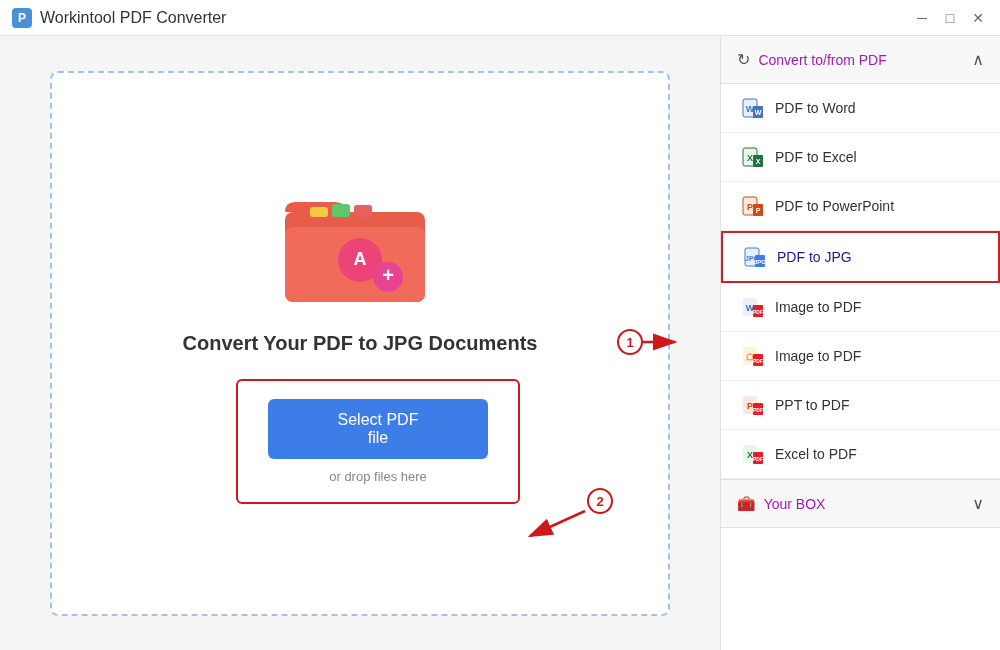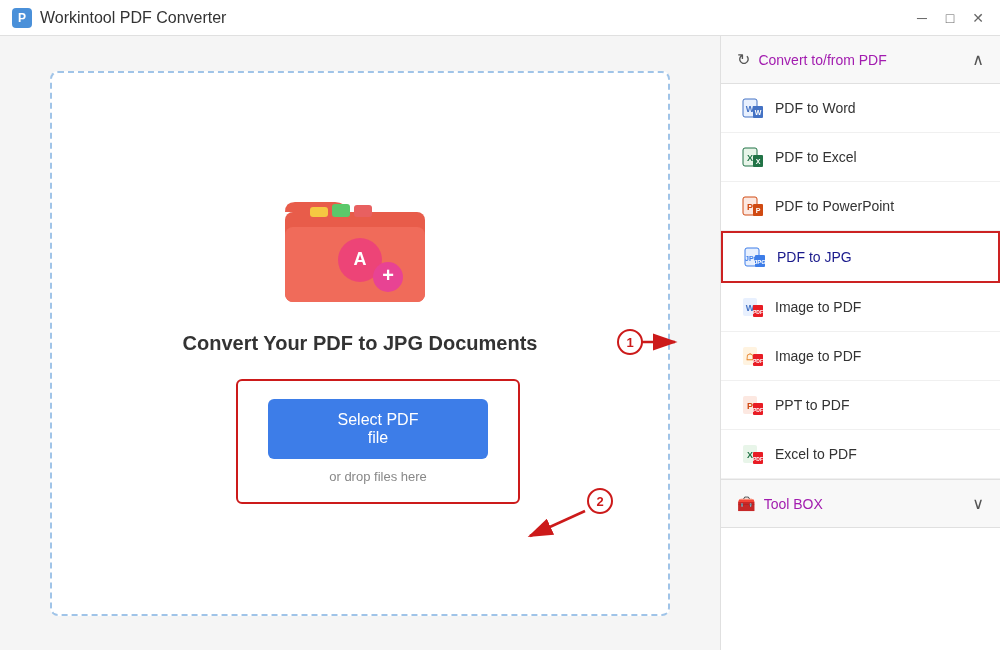--- a/index.html
+++ b/index.html
@@ -374,20 +374,20 @@
         <text x="9" y="16" text-anchor="middle" fill="#217346" font-size="9" font-weight="bold" font-family="Arial">X</text>
         <rect x="12" y="10" width="10" height="12" rx="1" fill="#e81c24"></rect>
         <text x="17" y="19" text-anchor="middle" fill="white" font-size="5" font-weight="bold" font-family="Arial">PDF</text>
       </svg>
       <span class="sidebar-item-label">Excel to PDF</span>
     </div>
 
     <div class="toolbox-section-header">
       <div class="sidebar-section-header-left">
         <span style="font-size:15px;color:#555;">🧰</span>
-        <span class="sidebar-section-title">Tool BOX</span>
+        <span class="sidebar-section-title">Your BOX</span>
       </div>
       <span style="font-size:16px;color:#555;">∨</span>
     </div>
 
   </div>
 
 </div>
 
 </body></html>

